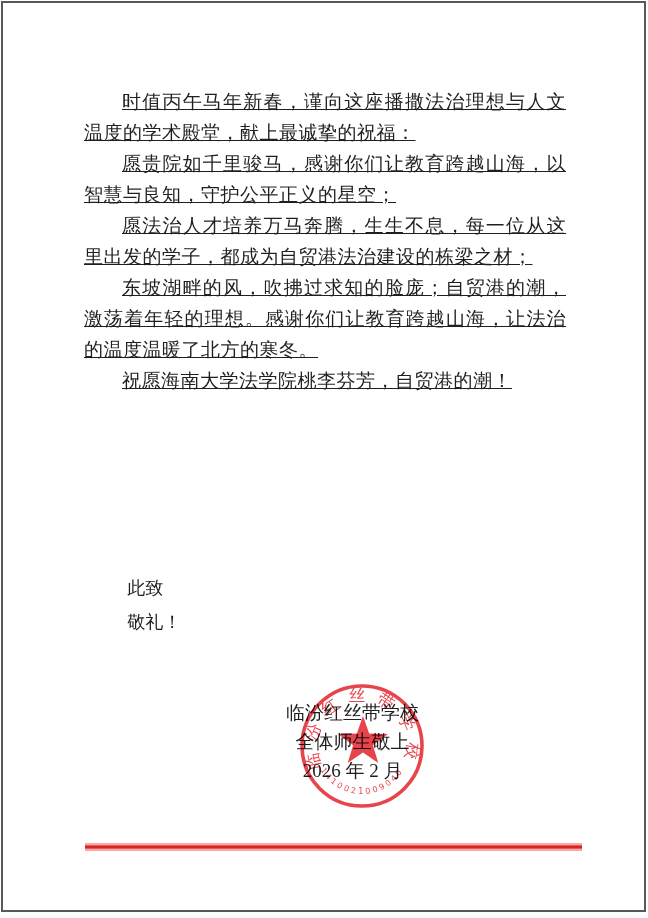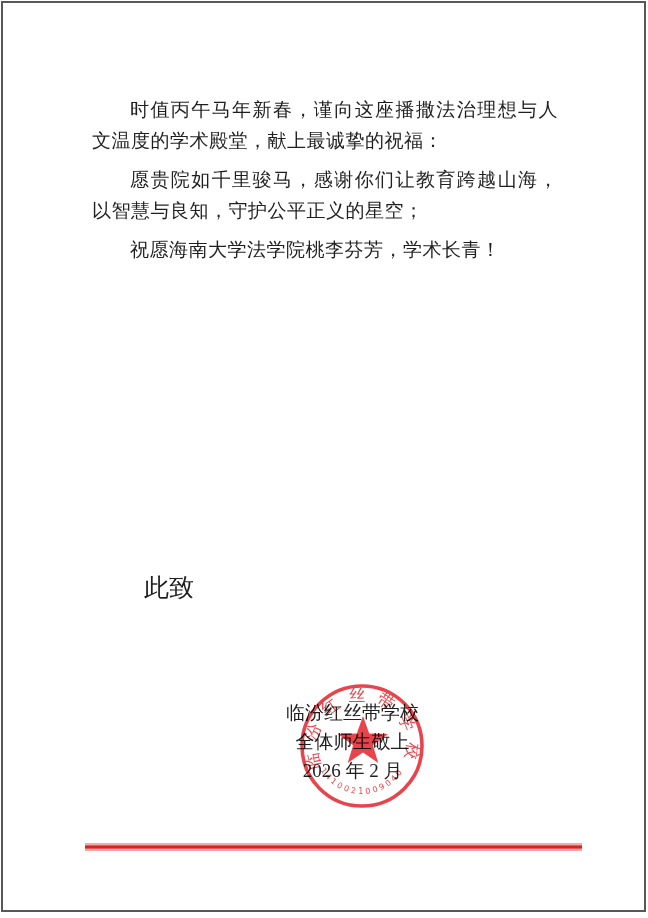--- a/index.html
+++ b/index.html
@@ -11,24 +11,24 @@
   .sheet-border{
     position:absolute;left:1px;top:1px;width:641px;height:907px;
     border:2px solid #58585c;background:#ffffff;pointer-events:none;
   }
   .letter-body{
     position:absolute;left:84px;top:86px;width:482px;
     font-size:19px;line-height:31px;color:#1f1f1f;
     text-align:justify;text-justify:inter-character;
     letter-spacing:0.5px;
   }
-  .letter-body p{margin:8px;text-indent:2em;}
+  .letter-body p{margin:0;text-indent:2em;text-decoration:underline;}
   .closing{
     position:absolute;left:84px;top:571px;
-    font-size:25px;line-height:34px;color:#1f1f1f;
+    font-size:18px;line-height:34px;color:#1f1f1f;
   }
   .closing div{text-indent:2.4em;}
   .signature{
     position:absolute;left:260px;top:698px;width:185px;
     font-size:19px;line-height:29px;color:#1f1f1f;text-align:center;
     white-space:nowrap;
   }
   .seal{
     position:absolute;left:292px;top:676px;width:140px;height:140px;
     mix-blend-mode:multiply;opacity:0.92;
@@ -44,25 +44,28 @@
   }
 </style>
 </head>
 <body>
 
 <div class="sheet-border"></div>
 
 <div class="letter-body">
   <p>时值丙午马年新春，谨向这座播撒法治理想与人文温度的学术殿堂，献上最诚挚的祝福：</p>
   <p>愿贵院如千里骏马，感谢你们让教育跨越山海，以智慧与良知，守护公平正义的星空；</p>
-  <p>祝愿海南大学法学院桃李芬芳，学术长青！</p>
+  <p>愿法治人才培养万马奔腾，生生不息，每一位从这里出发的学子，都成为自贸港法治建设的栋梁之材；</p>
+  <p>东坡湖畔的风，吹拂过求知的脸庞；自贸港的潮，激荡着年轻的理想。感谢你们让教育跨越山海，让法治的温度温暖了北方的寒冬。</p>
+  <p>祝愿海南大学法学院桃李芬芳，自贸港的潮！</p>
 </div>
 
 <div class="closing">
   <div>此致</div>
+  <div>敬礼！</div>
 </div>
 
 <div class="signature">
   <div>临汾红丝带学校</div>
   <div>全体师生敬上</div>
   <div>2026 年 2 月</div>
 </div>
 
 <svg class="seal" viewBox="0 0 140 140" xmlns="http://www.w3.org/2000/svg">
   <defs>

